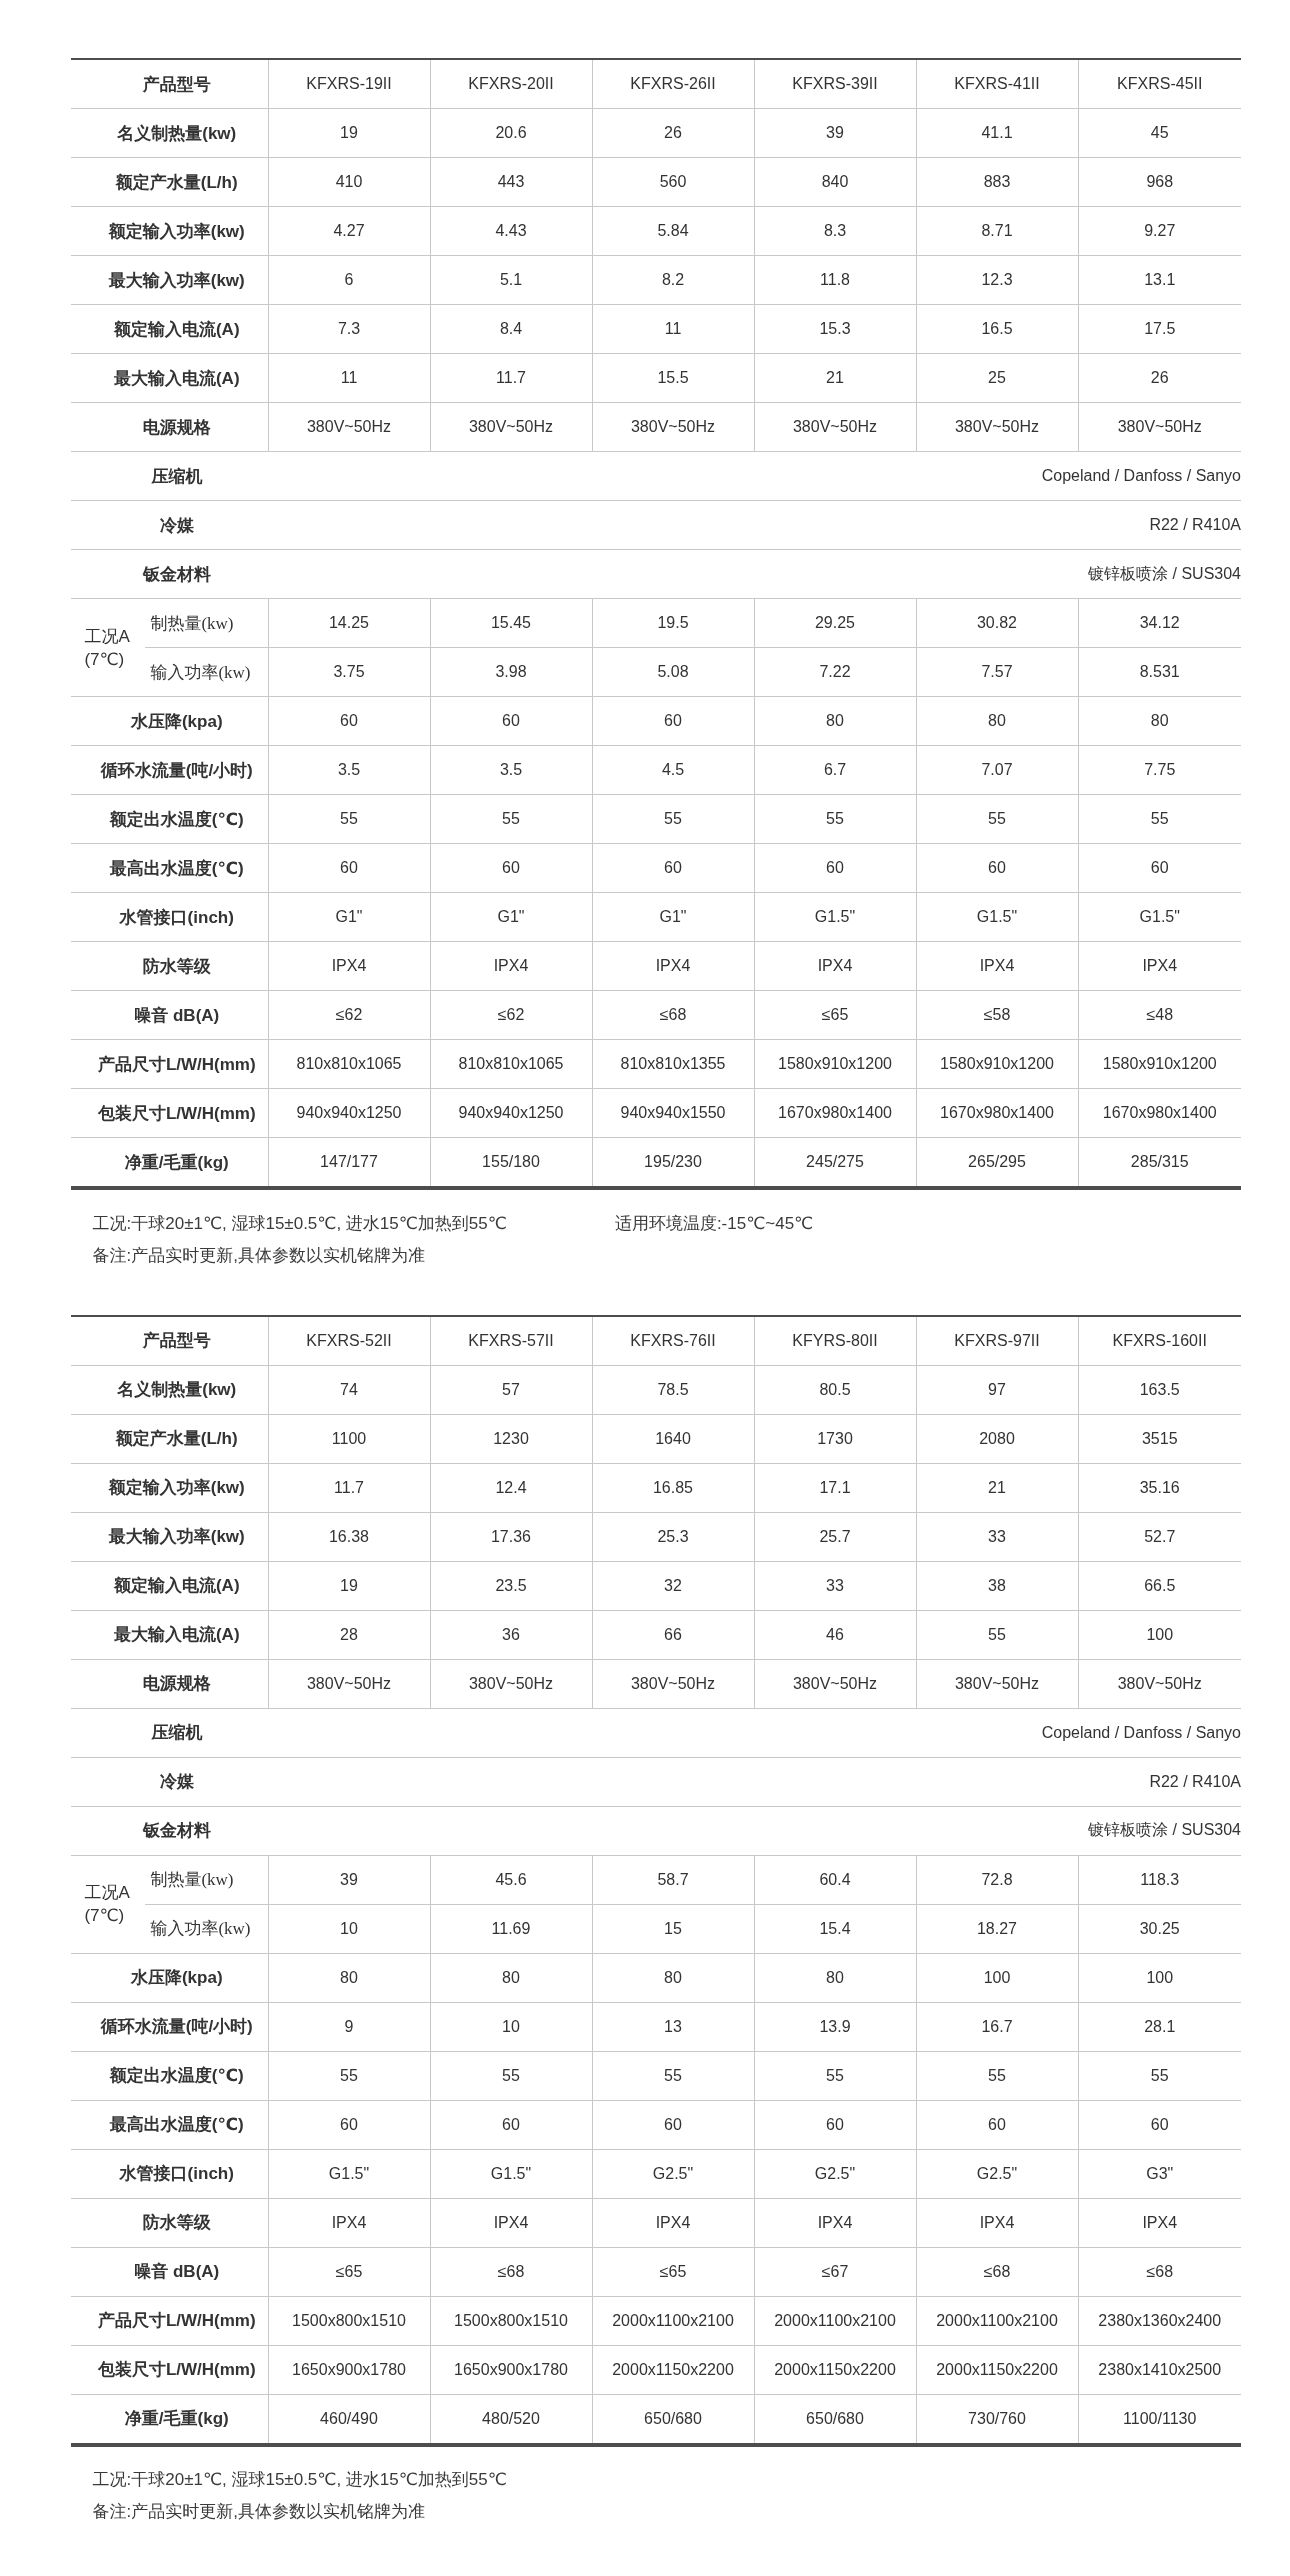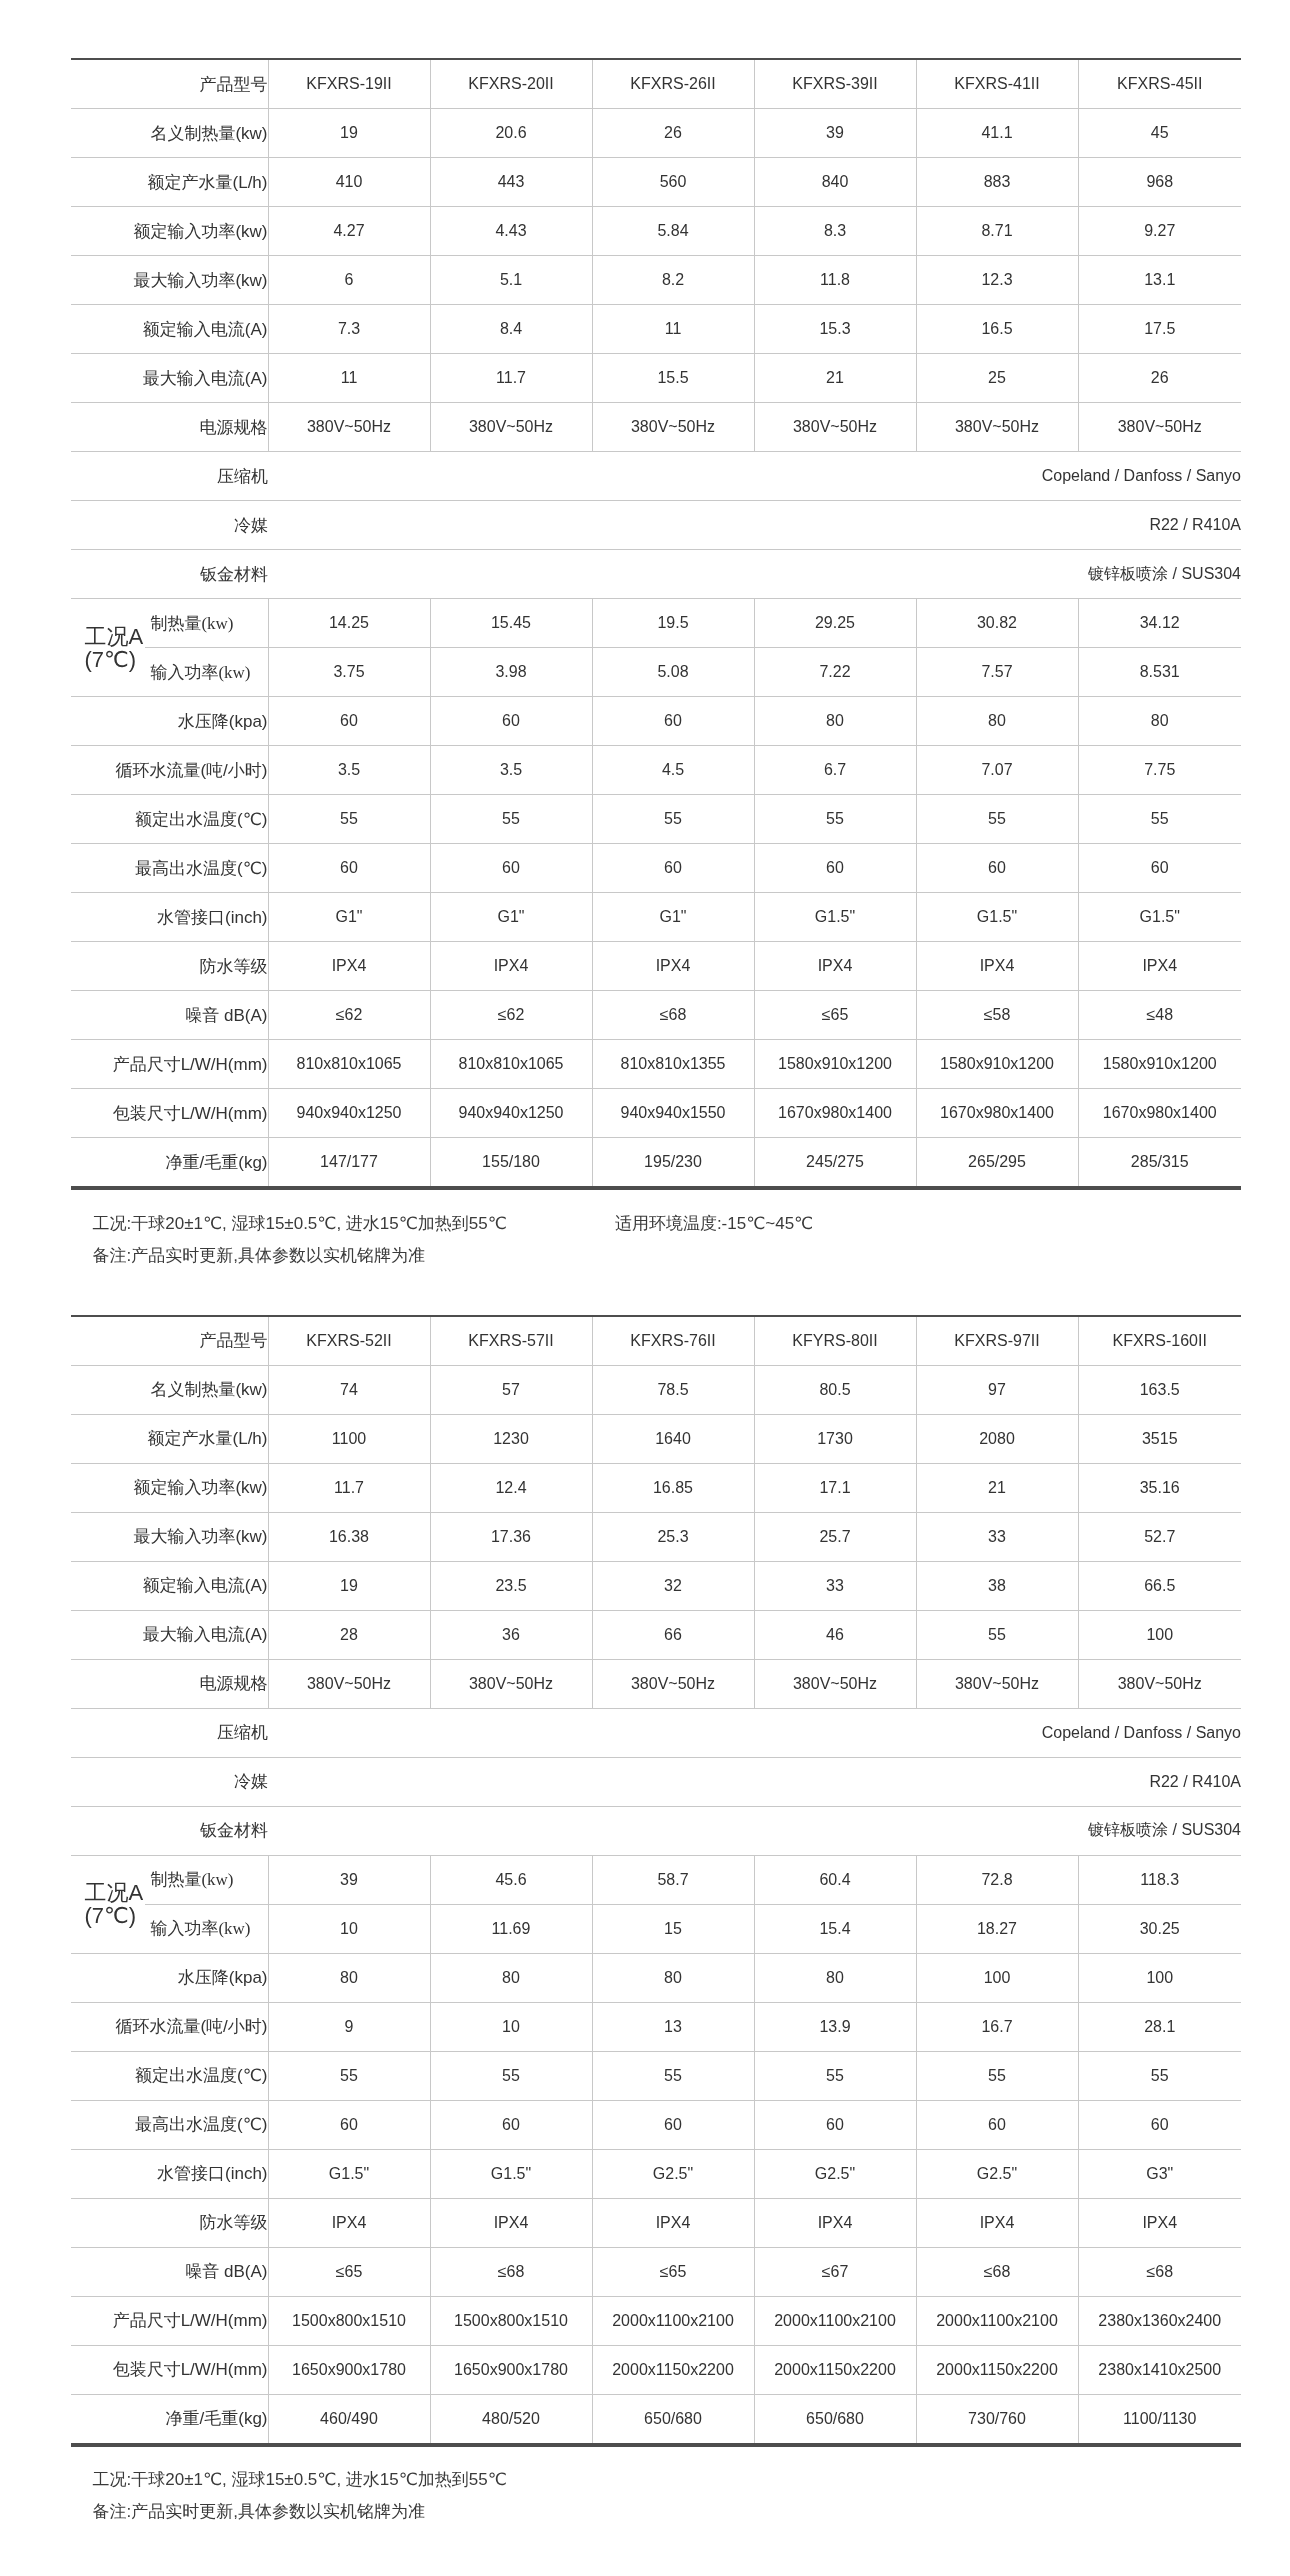--- a/index.html
+++ b/index.html
@@ -17,28 +17,28 @@
   }
   table.spec:first-of-type{margin-top:58px;}
   td{
     height:48px;vertical-align:middle;
     font-size:16px;color:#333333;
     border-bottom:0.7px solid #c8c8c8;
     padding:0;overflow:hidden;white-space:nowrap;
   }
   tr:last-child td{border-bottom:none;}
   td.lbl{
-    text-align:right;padding-left:15px;font-size:17px;
+    text-align:center;padding-left:15px;font-size:17px;font-weight:bold;
   }
   td.val{
     text-align:center;border-left:0.7px solid #c8c8c8;
   }
   td.span-val{border-left:none;text-align:right;}
   td.cond-main{
-    text-align:left;padding-left:13.4px;font-size:22px;line-height:23px;
+    text-align:left;padding-left:13.4px;font-size:17px;line-height:23px;
   }
   td.cond-sub{
     text-align:left;padding-left:5.4px;font-size:17px;border-left:none;font-family:Liberation Serif, serif;
   }
   .notes{
     margin:17.5px 0 0 21.5px;font-size:17px;line-height:32px;color:#3a3a3a;
   }
   .notes .env{display:inline-block;margin-left:108px;}
   .gap-between{height:43px;}
 </style>

